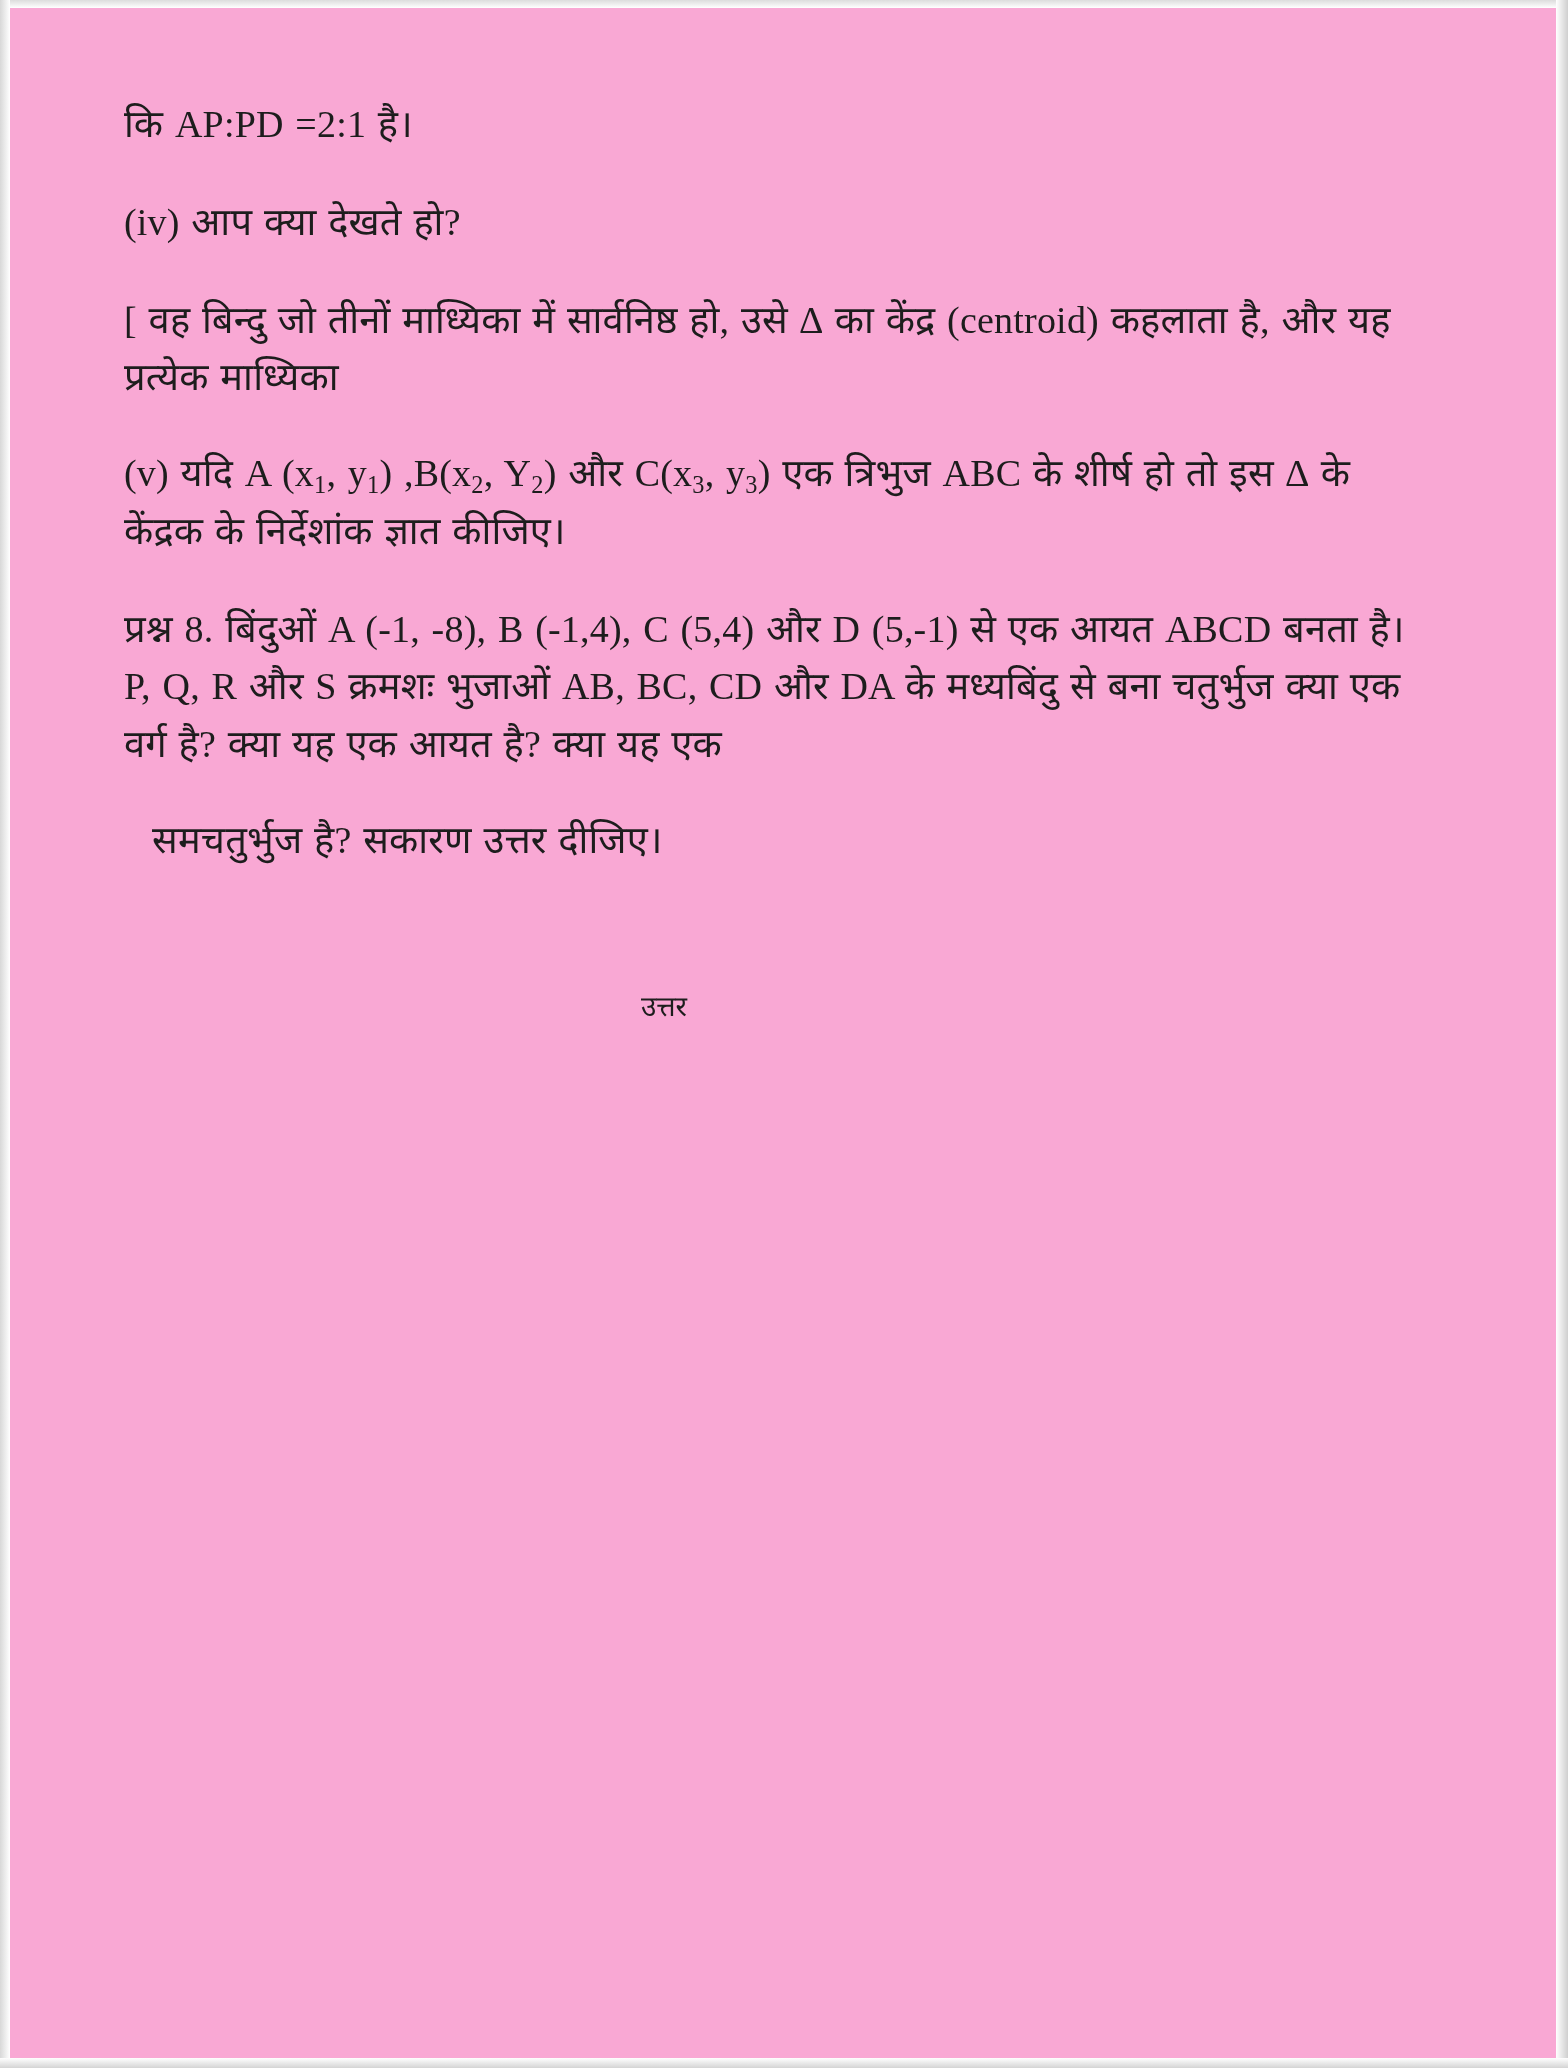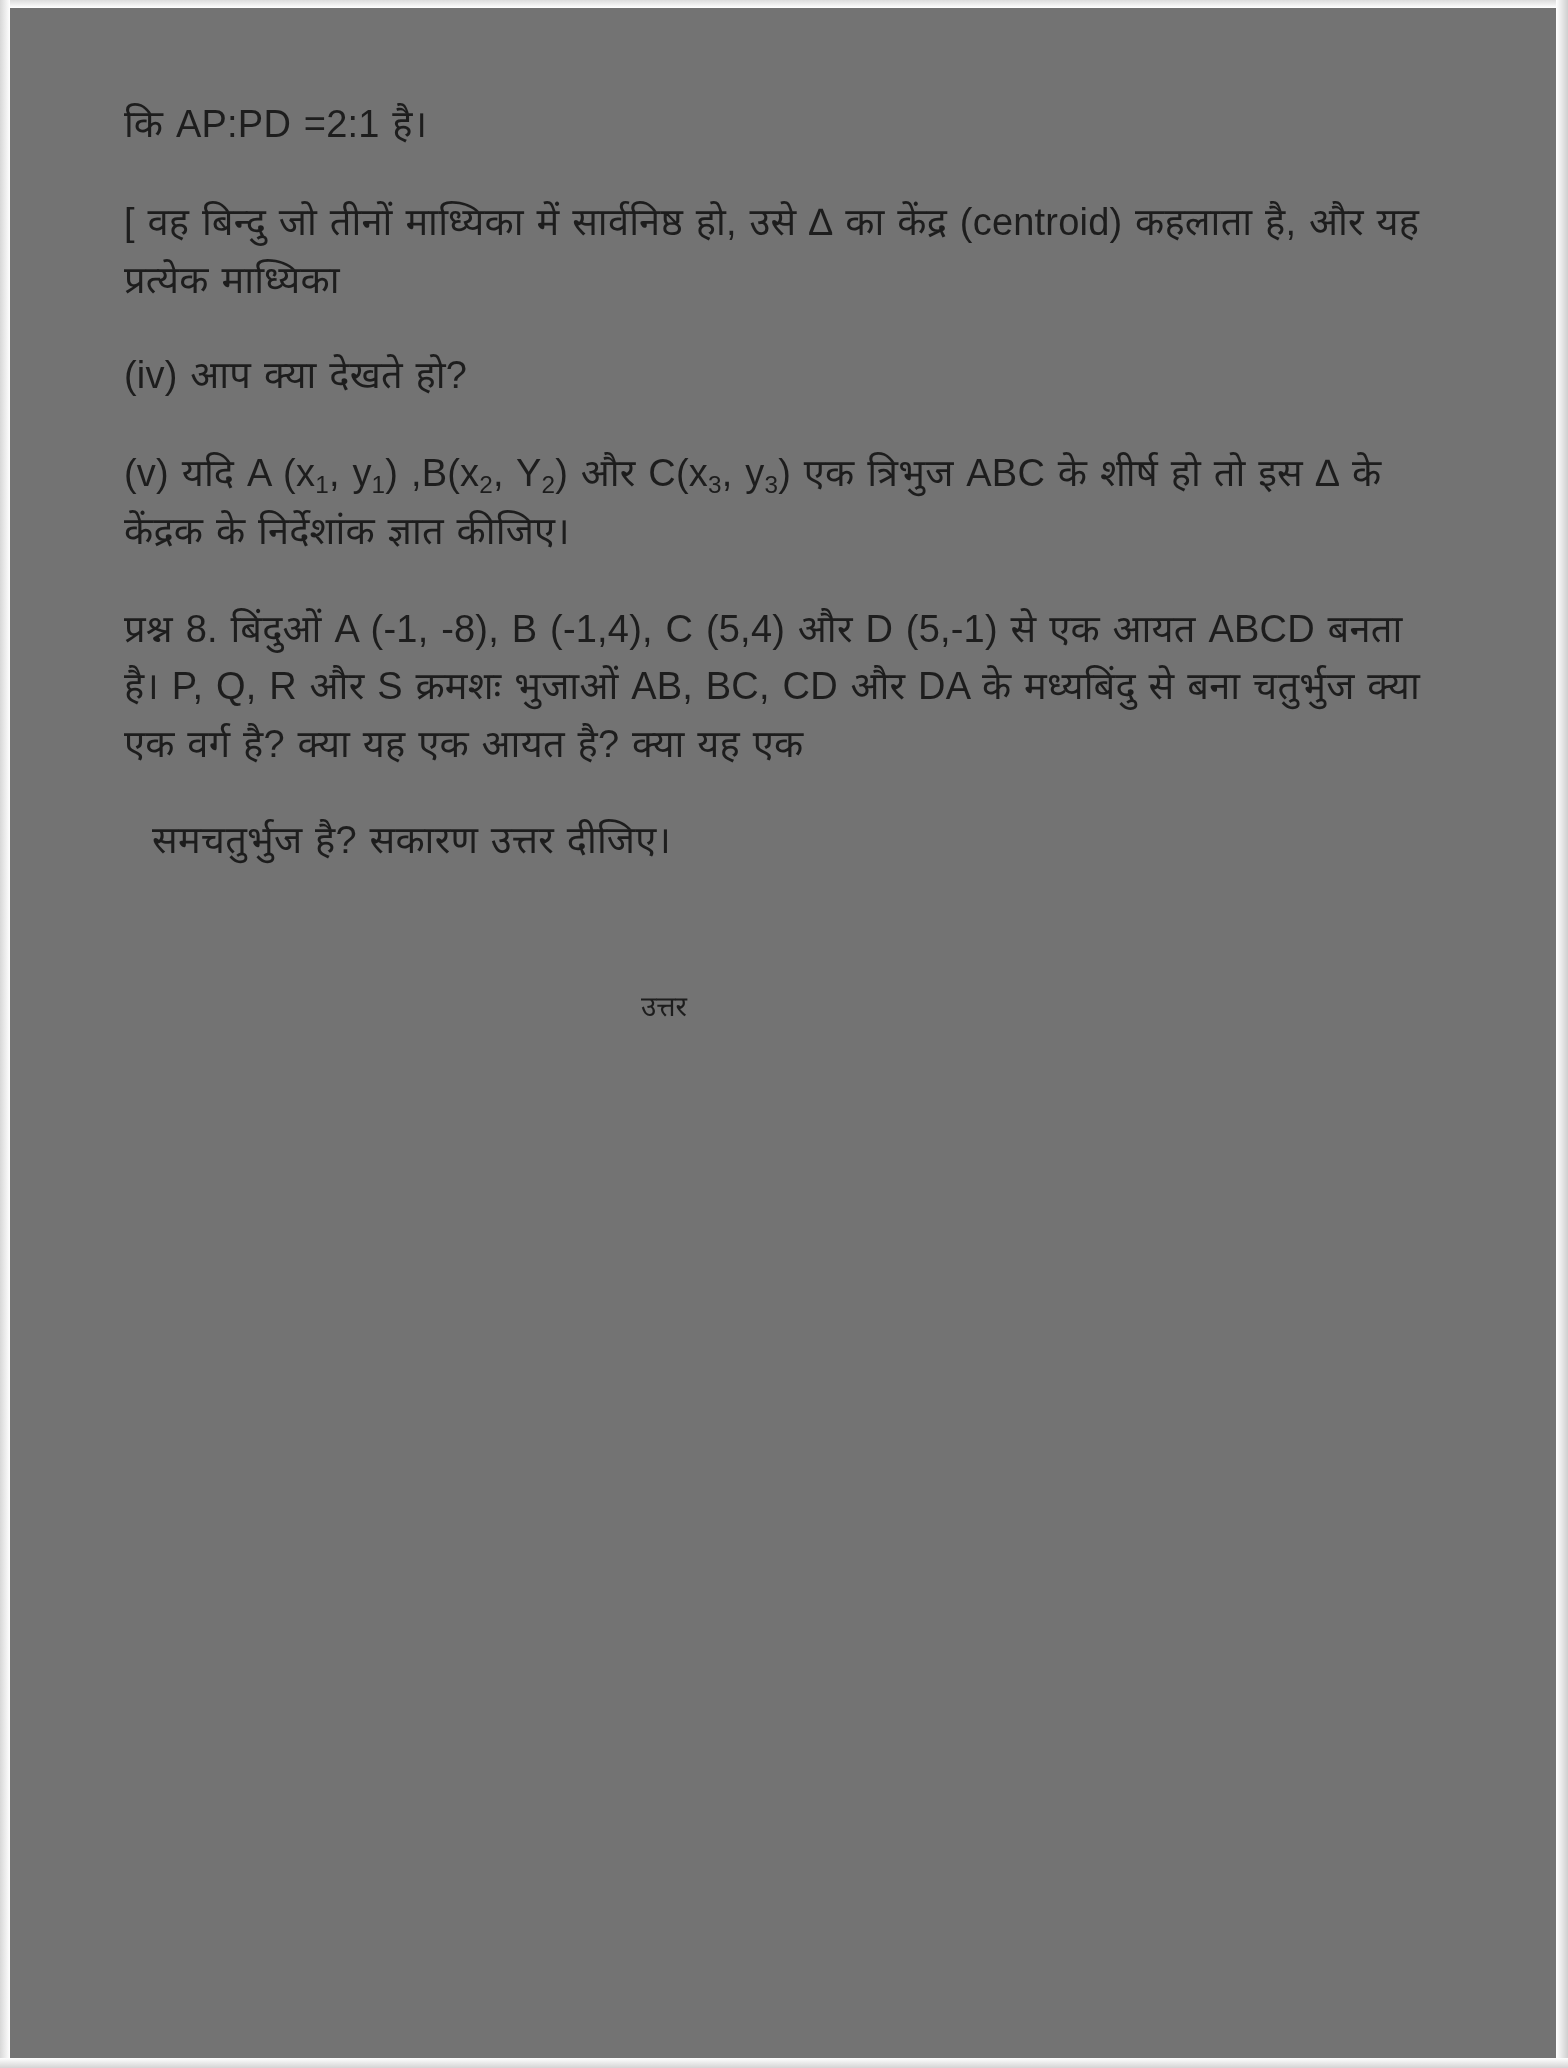--- a/index.html
+++ b/index.html
@@ -6,24 +6,24 @@
   html, body {
     margin: 0;
     padding: 0;
     background: #ffffff;
   }
 
   .page {
     position: relative;
     width: 1568px;
     height: 2068px;
-    background: #737373;
+    background: #f9a8d4;
     box-sizing: border-box;
     overflow: hidden;
-    font-family: Liberation Sans, sans-serif;
+    font-family: Liberation Serif, serif;
   }
 
   
   .scan-edge-left {
     position: absolute;
     left: 0; top: 0;
     width: 10px; height: 100%;
     background: linear-gradient(to right, #d8d8d8, #ffffff);
   }
   .scan-edge-right {
@@ -97,23 +97,23 @@
   <div class="scan-edge-left"></div>
   <div class="scan-edge-right"></div>
   <div class="scan-edge-bottom"></div>
 
   <div class="content">
 
     <p class="para">कि  AP:PD =2:1 है।</p>
 
 
 
+    <p class="para">(iv) आप क्या देखते हो?</p>
+
     <p class="para tight">[ वह बिन्दु जो तीनों माध्यिका में सार्वनिष्ठ हो, उसे ∆ का केंद्र (centroid) कहलाता है, और यह प्रत्येक माध्यिका</p>
-
-    <p class="para">(iv) आप क्या देखते हो?</p>
 
 
     <p class="para">(v) यदि A (x<sub>1</sub>, y<sub>1</sub>) ,B(x<sub>2</sub>, Y<sub>2</sub>)  और C(x<sub>3</sub>, y<sub>3</sub>) एक त्रिभुज ABC के शीर्ष हो तो इस ∆ के केंद्रक के निर्देशांक ज्ञात कीजिए।</p>
 
     <p class="para tight">प्रश्न 8. बिंदुओं A (-1, -8), B (-1,4), C (5,4) और D (5,-1) से एक आयत ABCD बनता है। P, Q, R और S क्रमशः भुजाओं AB, BC, CD और DA के मध्यबिंदु से बना चतुर्भुज क्या एक वर्ग है? क्या यह एक आयत है? क्या यह एक</p>
 
     <p class="para gap-large">समचतुर्भुज है?  सकारण उत्तर दीजिए।</p>
 
     <p class="answer-line">उत्तर</p>
 

